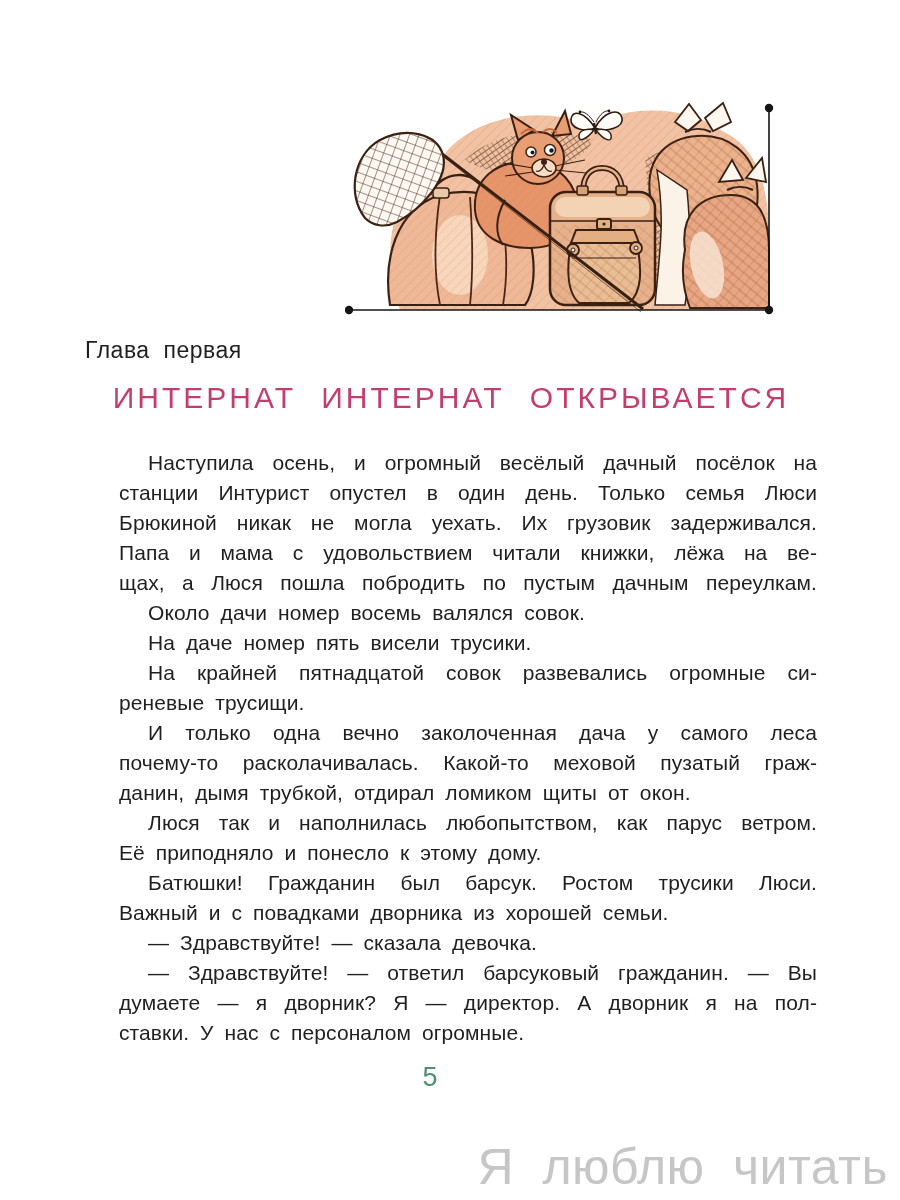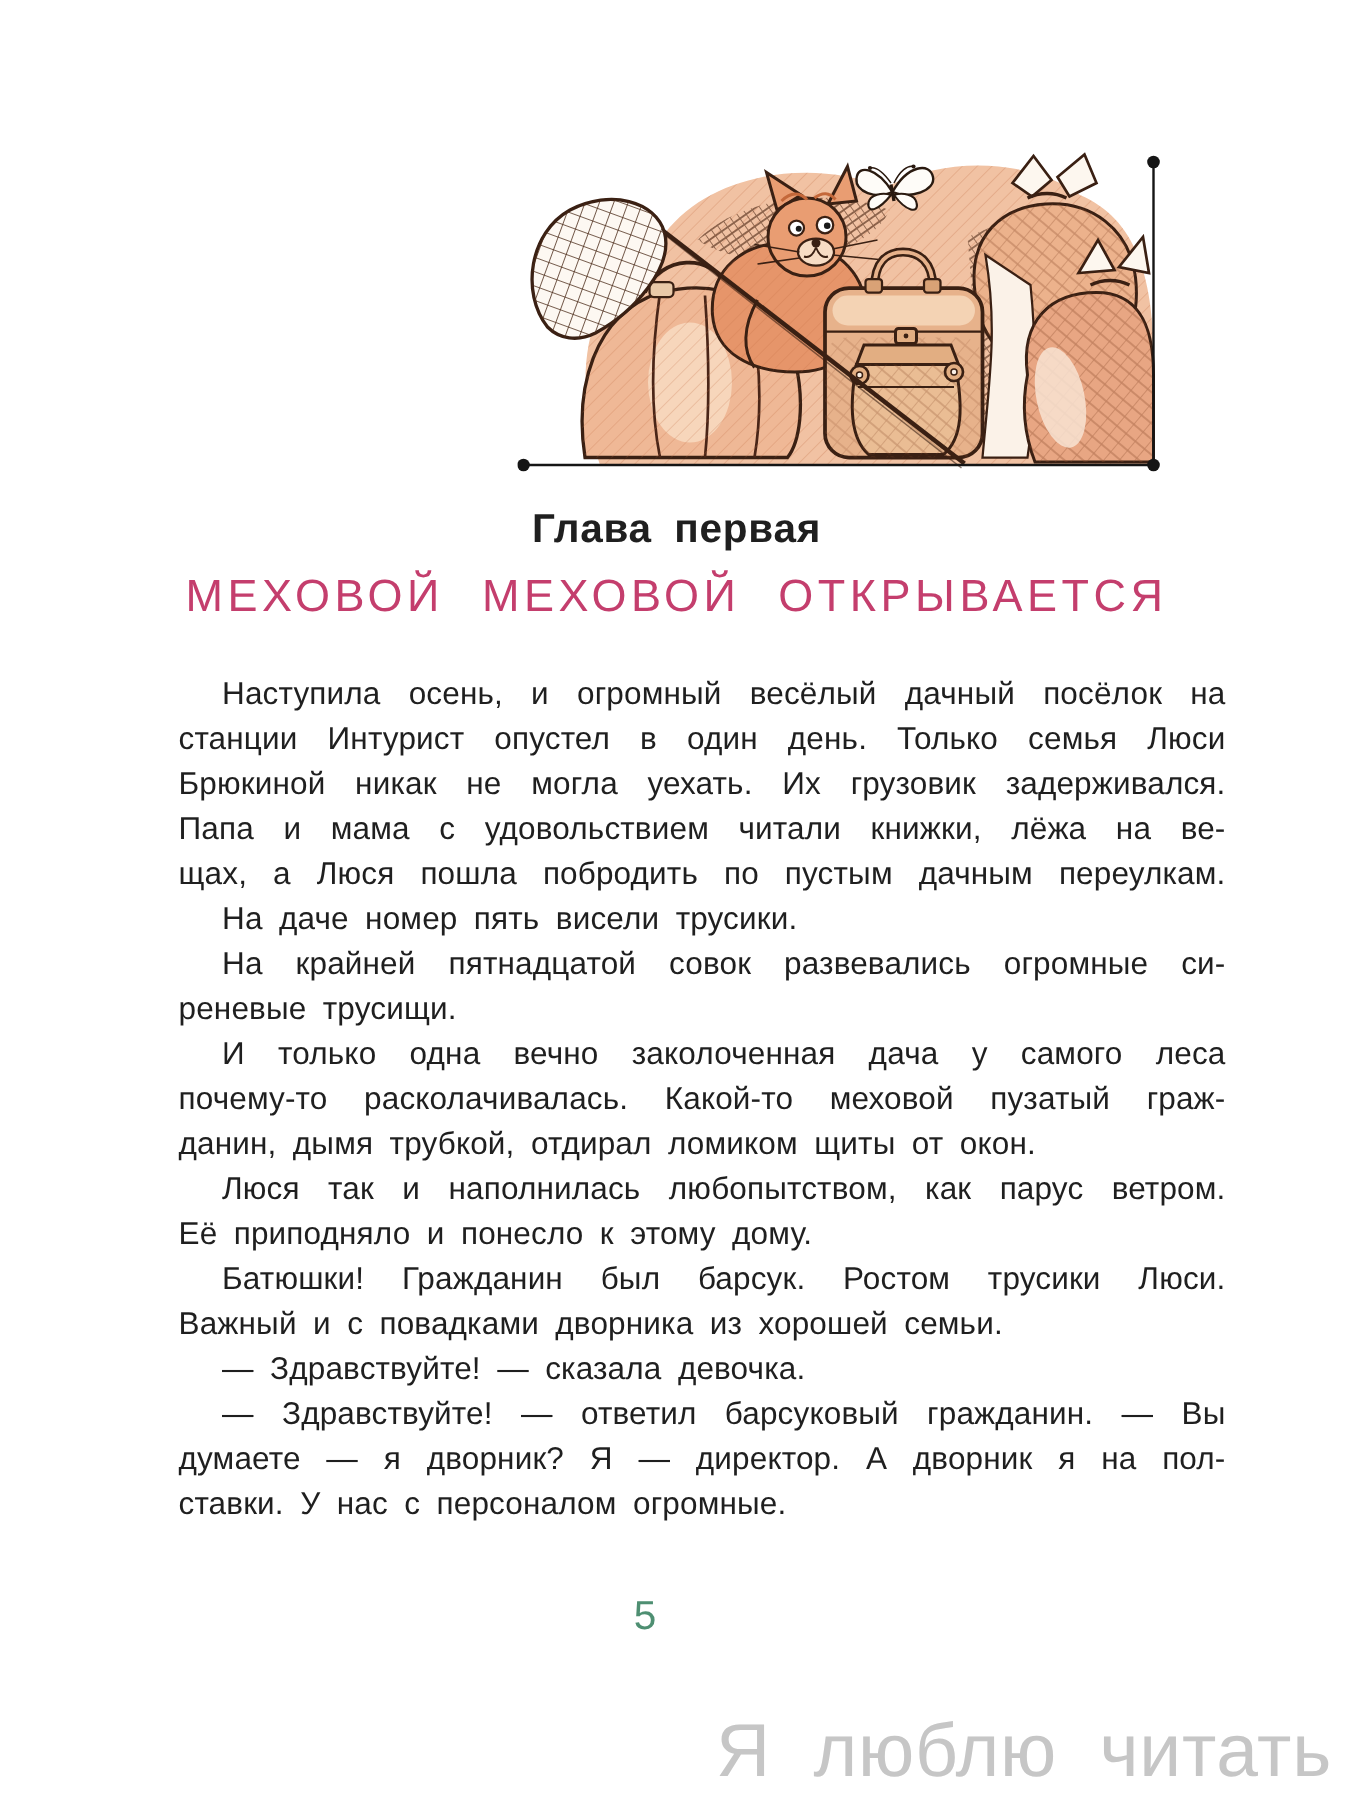--- a/index.html
+++ b/index.html
@@ -2,22 +2,22 @@
 <html style="--title-color: #c43e6d; --pagenum-color: #4e8f72; --watermark-color: #c6c6c6; --text-color: #1f1f1f;"><head>
 <meta charset="utf-8">
 <style>
   html,body { margin:0; padding:0; background:#ffffff; }
   .page {
     position:relative; width:900px; height:1200px; background:#ffffff;
     overflow:hidden; font-family:"Liberation Sans", sans-serif;
   }
   .illustration { position:absolute; left:345px; top:100px; width:430px; height:215px; }
   .chapter-label {
-    position:absolute; top:337px; left:85px; width:732px; text-align:center;
-    font-size:27px; font-weight:700; letter-spacing:0.5px; word-spacing:7px;
+    position:absolute; top:337px; left:85px; width:732px; text-align:left;
+    font-size:23px; font-weight:400; letter-spacing:0.5px; word-spacing:7px;
     color:var(--text-color,#1d1d1d);
   }
   .chapter-title {
     position:absolute; top:381px; left:40px; width:822px; text-align:center;
     font-size:30px; font-weight:500; letter-spacing:3px; word-spacing:14px;
     color:var(--title-color,#c43e6d);
   }
   .body-text {
     position:absolute; top:448px; left:85px; width:732px;
     font-size:21px; line-height:30px; color:var(--text-color,#1d1d1d);
@@ -155,28 +155,29 @@
       <line x1="4" y1="210" x2="424" y2="210" stroke="#151515" stroke-width="1.6"></line>
       <line x1="424" y1="8" x2="424" y2="210" stroke="#151515" stroke-width="1.6"></line>
       <circle cx="4" cy="210" r="4.2" fill="#151515"></circle>
       <circle cx="424" cy="210" r="4.2" fill="#151515"></circle>
       <circle cx="424" cy="8" r="4.2" fill="#151515"></circle>
     </g>
   </svg>
 
   <div class="chapter-label">Глава  первая</div>
 
-  <div class="chapter-title">МЕХОВОЙ  МЕХОВОЙ  ОТКРЫВАЕТСЯ</div>
+  <div class="chapter-title">ИНТЕРНАТ  ИНТЕРНАТ  ОТКРЫВАЕТСЯ</div>
 
   <div class="body-text">
     <div class="ln in j">Наступила осень, и огромный весёлый дачный посёлок на</div>
     <div class="ln j">станции Интурист опустел в один день. Только семья Люси</div>
     <div class="ln j">Брюкиной никак не могла уехать. Их грузовик задерживался.</div>
     <div class="ln j">Папа и мама с удовольствием читали книжки, лёжа на ве-</div>
     <div class="ln j">щах, а Люся пошла побродить по пустым дачным переулкам.</div>
+    <div class="ln in">Около дачи номер восемь валялся совок.</div>
     <div class="ln in">На даче номер пять висели трусики.</div>
     <div class="ln in j">На крайней пятнадцатой совок развевались огромные си-</div>
     <div class="ln">реневые трусищи.</div>
     <div class="ln in j">И только одна вечно заколоченная дача у самого леса</div>
     <div class="ln j">почему-то расколачивалась. Какой-то меховой пузатый граж-</div>
     <div class="ln">данин, дымя трубкой, отдирал ломиком щиты от окон.</div>
     <div class="ln in j">Люся так и наполнилась любопытством, как парус ветром.</div>
     <div class="ln">Её приподняло и понесло к этому дому.</div>
     <div class="ln in j">Батюшки! Гражданин был барсук. Ростом трусики Люси.</div>
     <div class="ln">Важный и с повадками дворника из хорошей семьи.</div>

